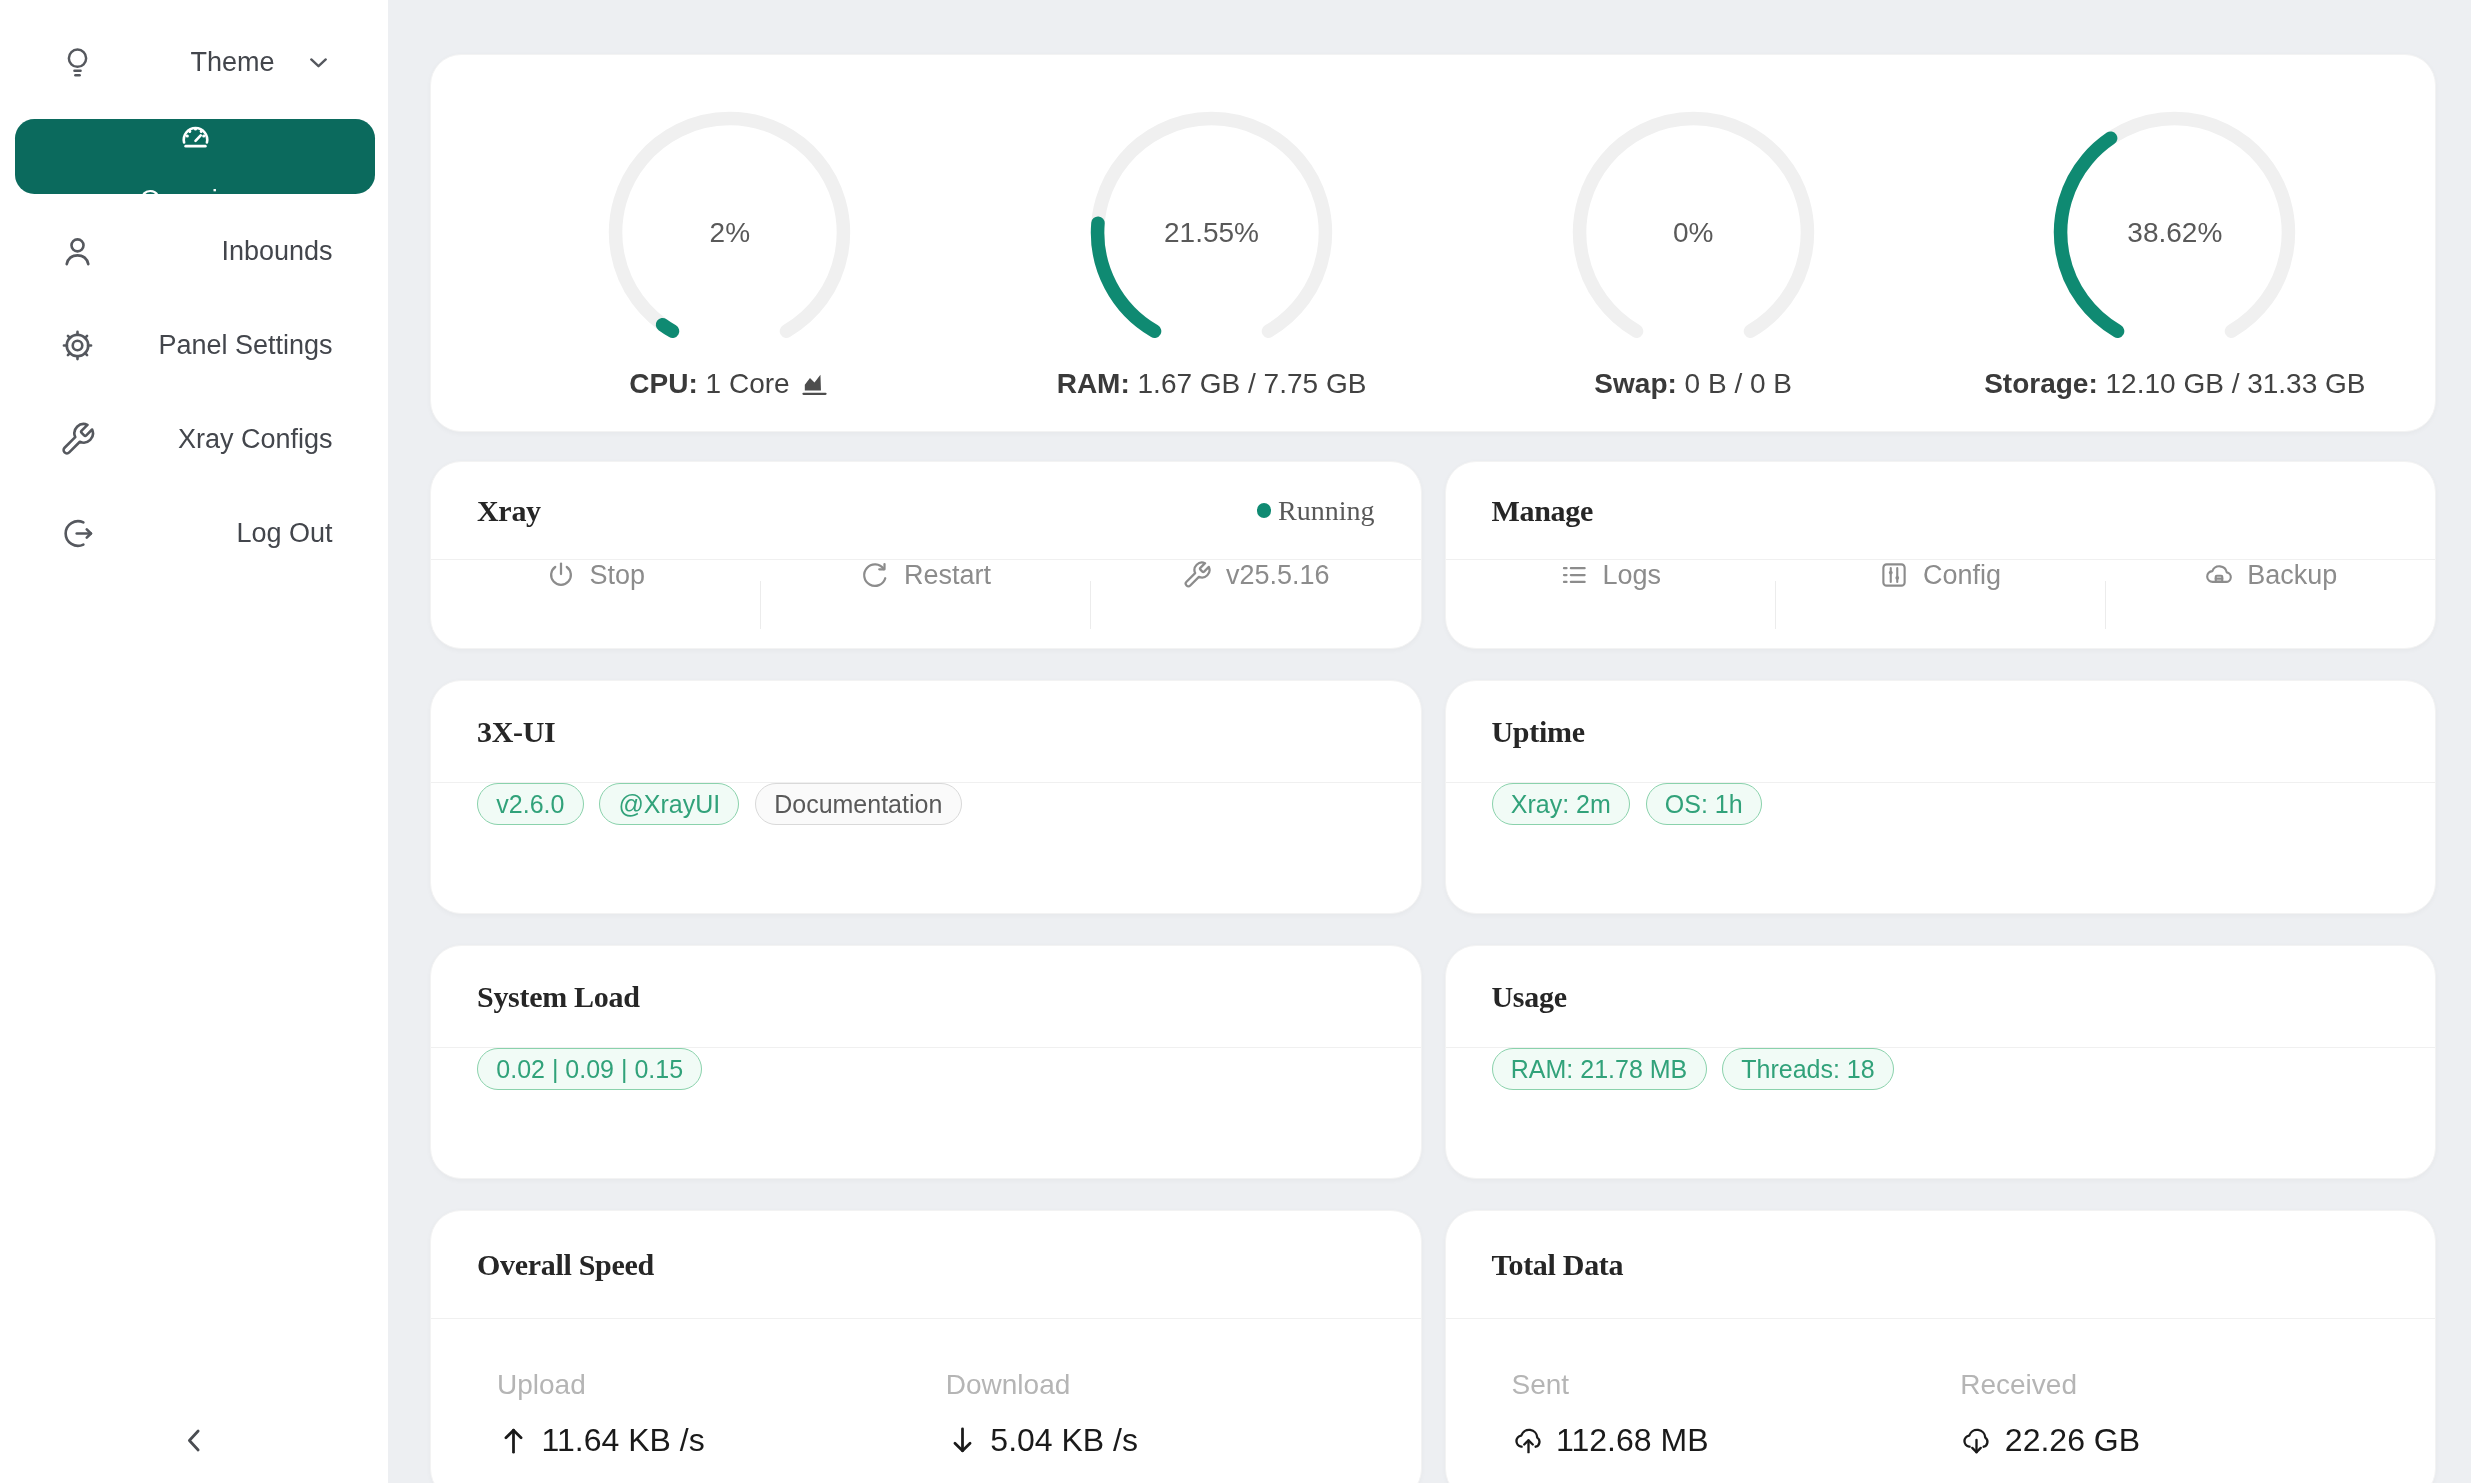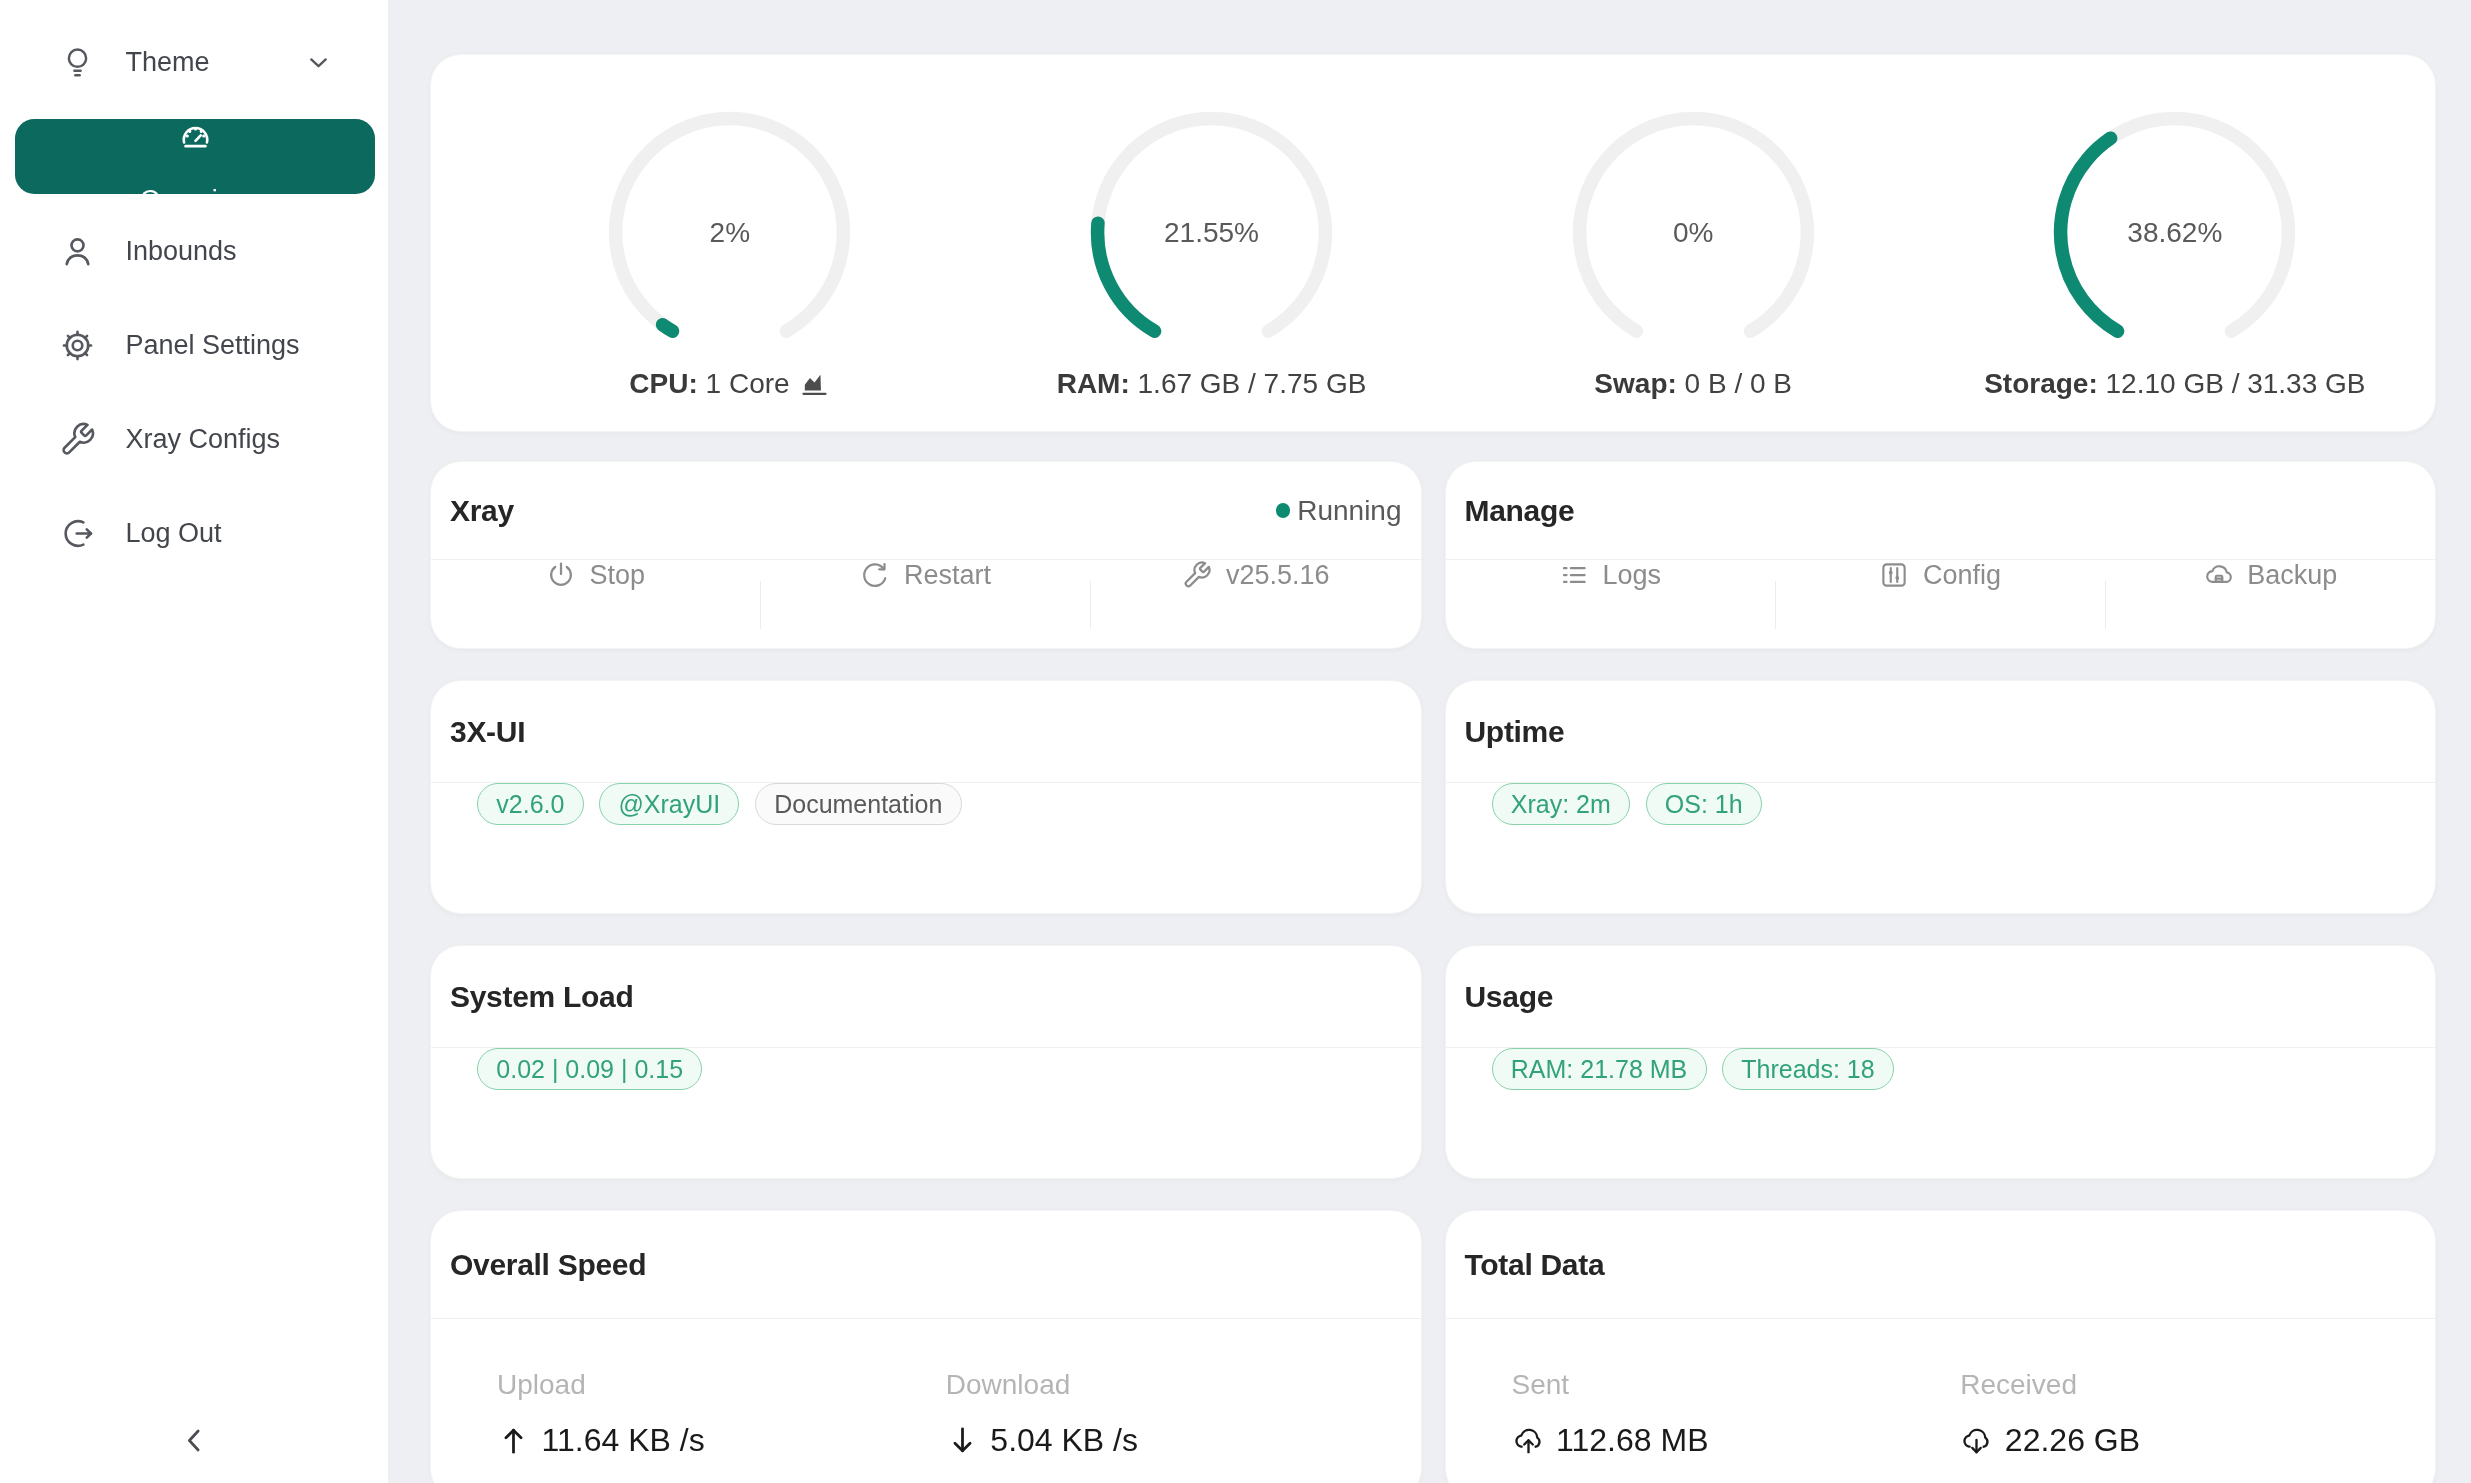--- a/index.html
+++ b/index.html
@@ -26,21 +26,21 @@
   }
   
   .sidebar{
     position:absolute;left:0;top:0;width:388px;height:1483px;
     background:#ffffff;padding-top:25px;
   }
   .side-item{
     height:75px;margin:0 13.5px 19.3px 15.4px;border-radius:19.3px;
     display:flex;align-items:center;gap:29px;
     padding:0 42px 0 44px;cursor:pointer;
-    font-size:27px;color:#43464c;
+    font-size:27px;color:#43464c;text-align:right;
   }
   .side-item .si-icon{width:37px;height:37px;flex:0 0 37px;color:#55585e;display:flex;align-items:center;justify-content:center;}
   .side-item .si-icon svg{width:37px;height:37px;}
   .side-item.active{background:var(--accent);color:#ffffff;flex-direction:column;}
   .side-item.active .si-icon{color:#ffffff;}
   .si-label{flex:1;white-space:nowrap;}
   .si-chevron{width:29px;height:29px;color:#55585e;}
   .si-chevron svg{width:29px;height:29px;}
   .collapse-btn{
     position:absolute;bottom:25px;left:0;right:0;
@@ -76,21 +76,21 @@
   .gauge-label b{font-weight:700;color:#3a3a3a;}
   .chart-icon{width:31px;height:31px;color:#4d4d4d;display:inline-flex;cursor:pointer;}
   .chart-icon svg{width:31px;height:31px;}
   
   .grid{display:grid;grid-template-columns:1fr 1fr;column-gap:23px;row-gap:31px;}
   .h-sm{height:188px;}
   .h-md{height:234px;}
   .h-lg{height:290px;}
   .card-header{
     display:flex;align-items:center;justify-content:space-between;
-    padding:0 19px;border-bottom:1px solid #f0f0f0;
+    padding:0 46px;border-bottom:1px solid #f0f0f0;font-family:Liberation Serif, serif;
   }
   .h-sm .card-header{height:98px;}
   .h-md .card-header{height:102px;}
   .h-lg .card-header{height:108px;}
   .card-title{font-size:30px;font-weight:700;color:#262626;letter-spacing:-0.3px;}
   .status{display:flex;align-items:center;gap:7px;font-size:28px;color:#595959;}
   .status-dot{width:14.5px;height:14.5px;border-radius:50%;background:var(--status-dot);}
   
   .card-actions{display:flex;align-items:center;height:89px;}
   .action-btn{

